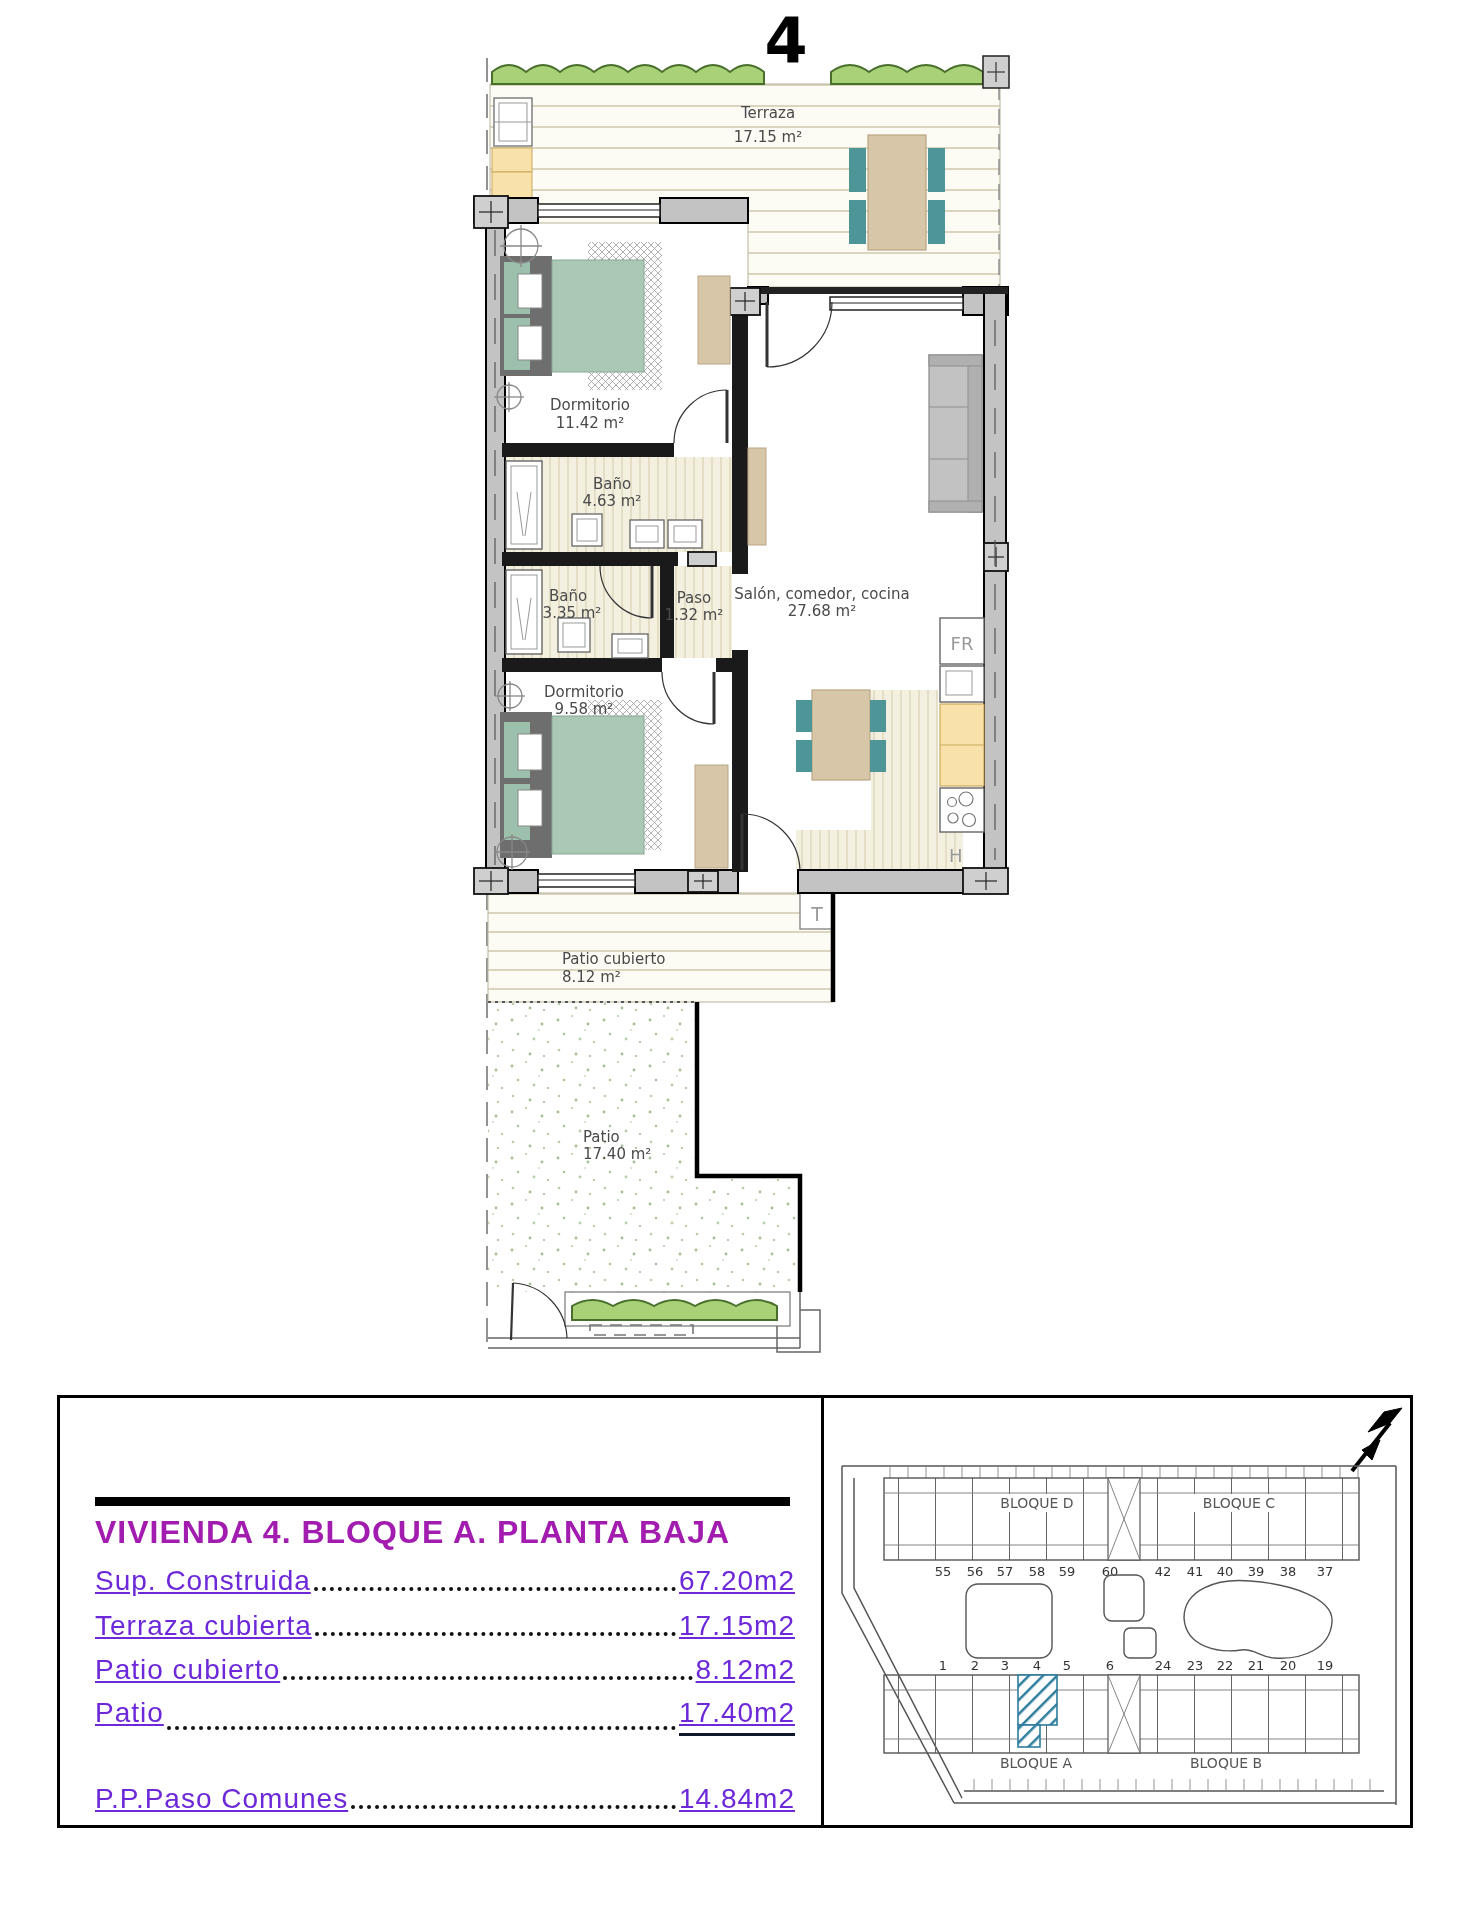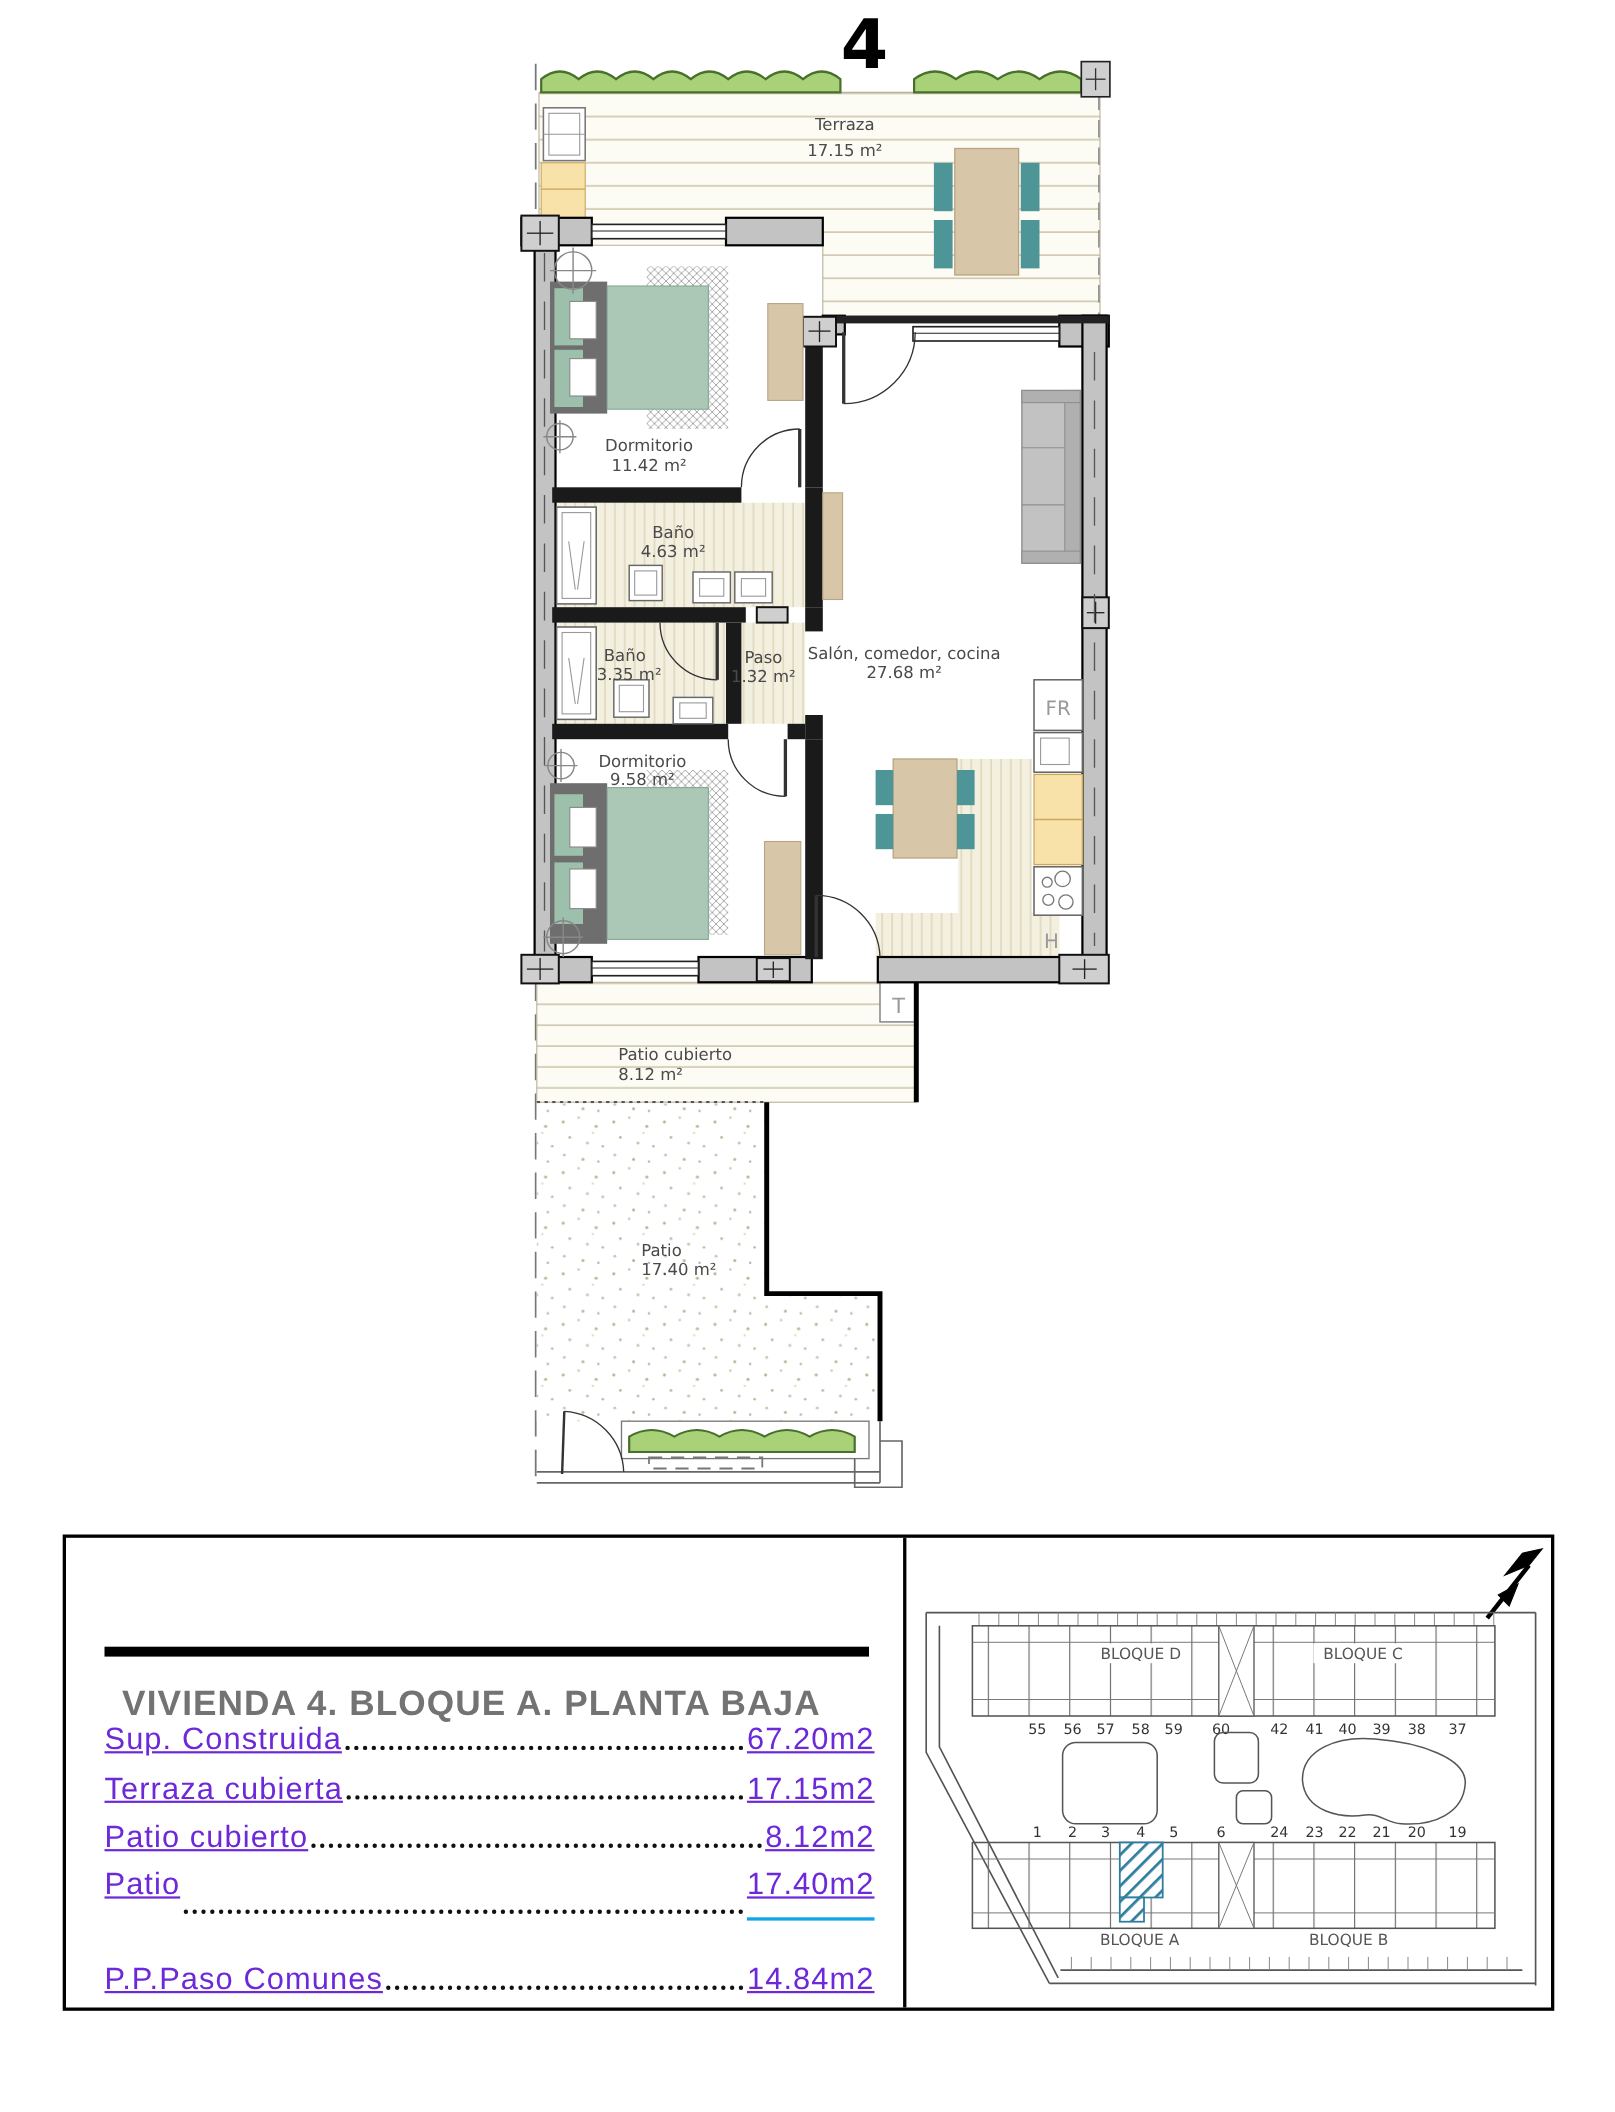--- a/index.html
+++ b/index.html
@@ -5,27 +5,27 @@
   html,body{margin:0;padding:0;background:#fff;}
   .page{position:relative;width:1468px;height:1920px;background:#fff;overflow:hidden;
         font-family:"DejaVu Sans",sans-serif;}
   svg text{font-family:"DejaVu Sans",sans-serif;}
   .plan-svg{position:absolute;left:0;top:0;}
   
   .infobox{position:absolute;left:57px;top:1395px;width:1356px;height:433px;
            border:3px solid #000;box-sizing:border-box;background:#fff;}
   .divider{position:absolute;left:761px;top:0;width:3px;height:427px;background:#000;}
   .titlebar{position:absolute;left:35px;top:99px;width:695px;height:9px;background:#000;}
-  .info-title{position:absolute;left:35px;top:116px;width:720px;margin:16px;
-              font:bold 32px "Liberation Sans",sans-serif;letter-spacing:1px;color:#737373;white-space:nowrap;}
+  .info-title{position:absolute;left:35px;top:116px;width:720px;margin:0;
+              font:bold 32px "Liberation Sans",sans-serif;letter-spacing:1px;color:#a21caf;white-space:nowrap;}
   .row{position:absolute;left:35px;width:700px;display:flex;align-items:baseline;
        font:28px "Liberation Sans",sans-serif;color:#6d28d9;letter-spacing:1px;text-decoration:underline;}
   .row .lead{flex:1;border-bottom:4px dotted #111;align-self:flex-end;margin:0 3px 6px 3px;}
   .row .val{white-space:nowrap;}
-  .row.u .val{border-bottom:3px solid #0ea5e9;padding-bottom:14px;}
+  .row.u .val{border-bottom:3px solid #0f172a;padding-bottom:4px;}
   .r0{top:167px}.r1{top:212px}.r2{top:256px}.r3{top:299px}.r4{top:341px}.r5{top:385px}
   .siteplan-svg{position:absolute;left:764px;top:0;}
   .disclaimer{position:absolute;right:56px;top:1838px;text-align:right;
               font:italic 20px "Liberation Sans",sans-serif;color:#111;line-height:31px;}
 </style>
 </head>
 <body>
 
 <div class="page">
 

